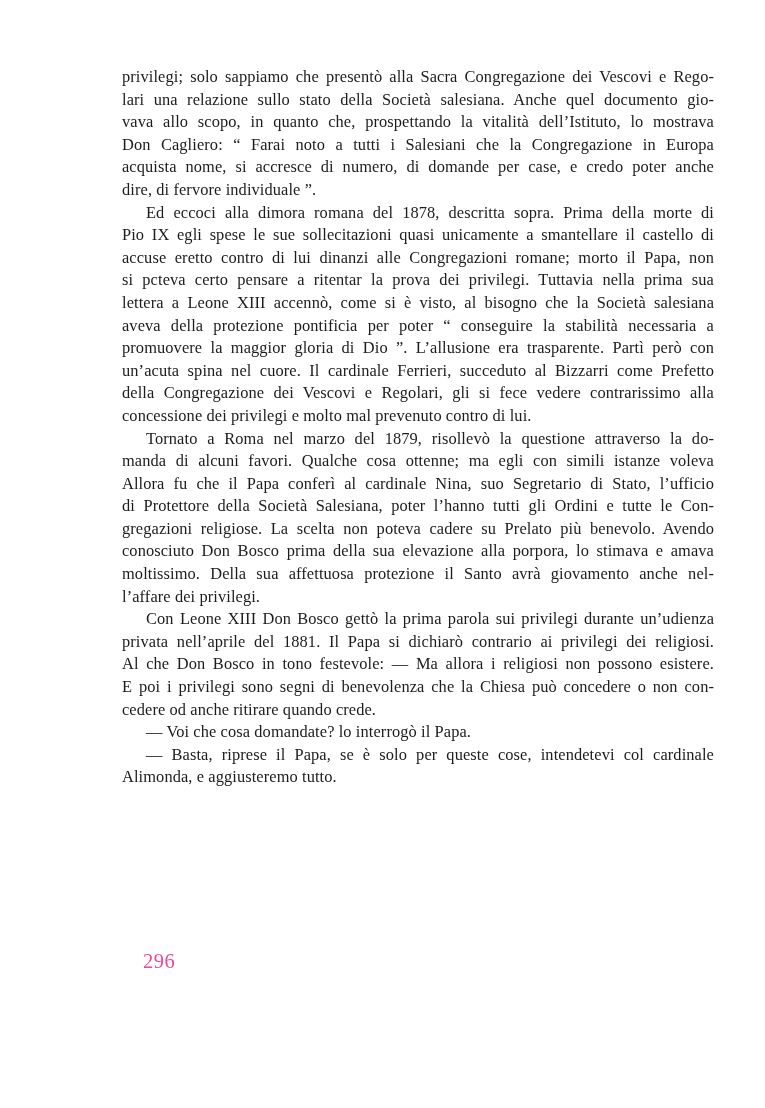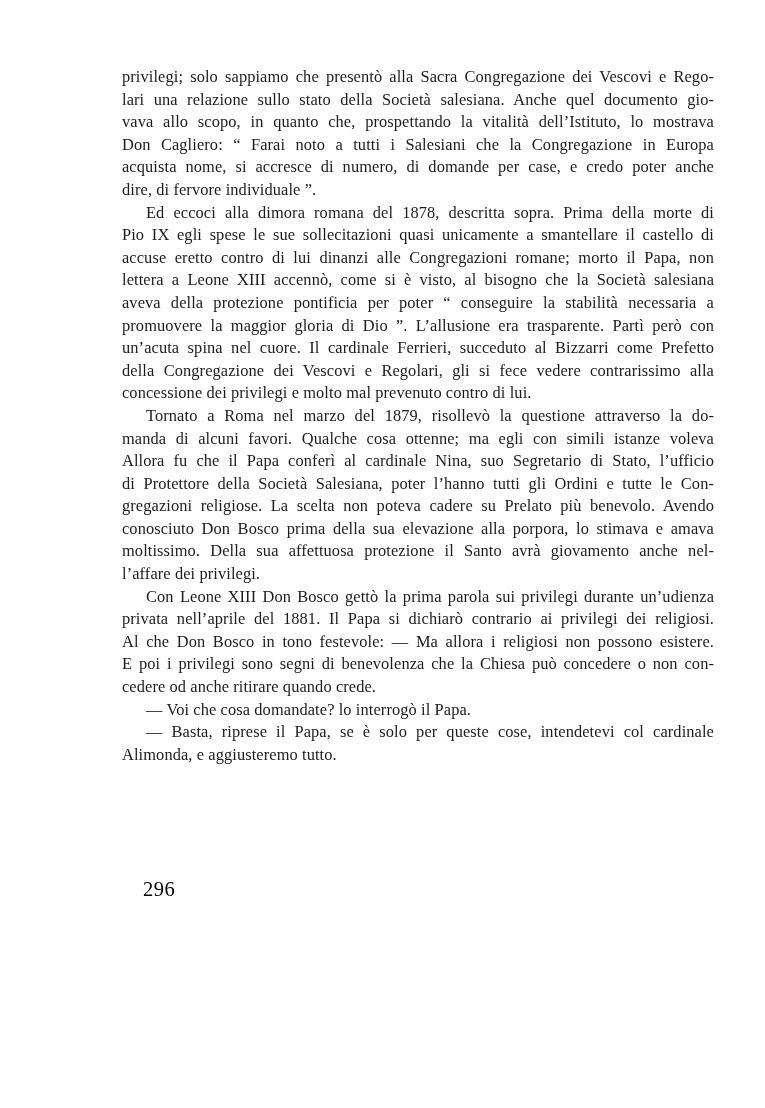--- a/index.html
+++ b/index.html
@@ -31,43 +31,44 @@
     text-align: justify;
     white-space: normal;
   }
   
   .line.fill { text-align-last: justify; }
   
   .line.first { padding-left: 24px; }
   .page-number {
     position: absolute;
     left: 143px;
-    top: 878px;
+    top: 950px;
     font-size: 20.5px;
     letter-spacing: 0.5px;
-    color: #000000;
+    color: #ec4899;
   }
 </style>
 </head>
 <body>
 
 <div class="page">
   <div class="text-block">
       <div class="para">
         <div class="line fill">privilegi; solo sappiamo che presentò alla Sacra Congregazione dei Vescovi e Rego-</div>
         <div class="line fill">lari una relazione sullo stato della Società salesiana. Anche quel documento gio-</div>
         <div class="line fill">vava allo scopo, in quanto che, prospettando la vitalità dell’Istituto, lo mostrava</div>
         <div class="line fill">Don Cagliero: “ Farai noto a tutti i Salesiani che la Congregazione in Europa</div>
         <div class="line fill">acquista nome, si accresce di numero, di domande per case, e credo poter anche</div>
         <div class="line">dire, di fervore individuale ”.</div>
       </div>
       <div class="para">
         <div class="line fill first">Ed eccoci alla dimora romana del 1878, descritta sopra. Prima della morte di</div>
         <div class="line fill">Pio IX egli spese le sue sollecitazioni quasi unicamente a smantellare il castello di</div>
         <div class="line fill">accuse eretto contro di lui dinanzi alle Congregazioni romane; morto il Papa, non</div>
+        <div class="line fill">si pcteva certo pensare a ritentar la prova dei privilegi. Tuttavia nella prima sua</div>
         <div class="line fill">lettera a Leone XIII accennò, come si è visto, al bisogno che la Società salesiana</div>
         <div class="line fill">aveva della protezione pontificia per poter “ conseguire la stabilità necessaria a</div>
         <div class="line fill">promuovere la maggior gloria di Dio ”. L’allusione era trasparente. Partì però con</div>
         <div class="line fill">un’acuta spina nel cuore. Il cardinale Ferrieri, succeduto al Bizzarri come Prefetto</div>
         <div class="line fill">della Congregazione dei Vescovi e Regolari, gli si fece vedere contrarissimo alla</div>
         <div class="line">concessione dei privilegi e molto mal prevenuto contro di lui.</div>
       </div>
       <div class="para">
         <div class="line fill first">Tornato a Roma nel marzo del 1879, risollevò la questione attraverso la do-</div>
         <div class="line fill">manda di alcuni favori. Qualche cosa ottenne; ma egli con simili istanze voleva</div>

